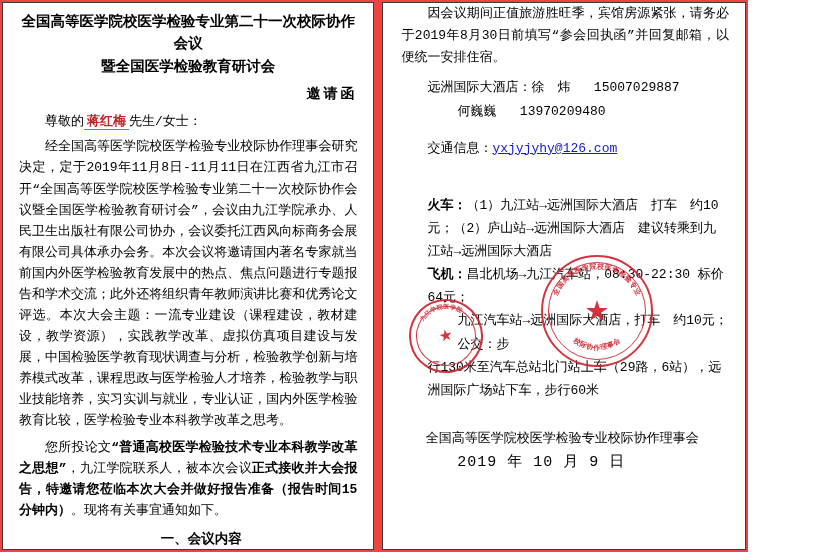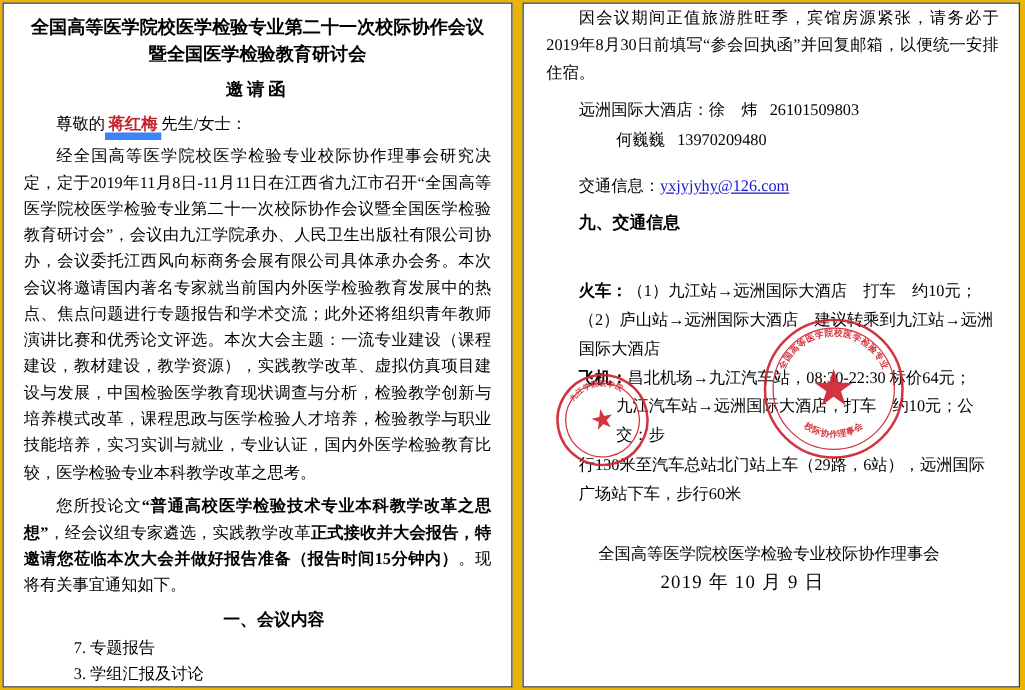--- a/index.html
+++ b/index.html
@@ -4,24 +4,25 @@
 <style>
   * { box-sizing: border-box; }
   html, body {
     margin: 0; padding: 0;
     width: 820px; height: 552px;
     background: #ffffff;
     font-family: "Liberation Serif", "DejaVu Serif", serif;
   }
   .page {
     position: relative;
-    width: 820px; height: 552px;
-    background: #eab308;
+    width: 748px; height: 552px;
+    background: #ef4444;
     display: flex;
     gap: 8px;
+    font-family: Liberation Mono, monospace;
   }
   .panel {
     border: 1px solid #3a3a3a;
     background: #fff;
     position: relative;
     overflow: hidden;
   }
   .panel-left {
     width: 408px; height: 548px;
     margin: 2px 0 0 2px;
@@ -36,36 +37,36 @@
   .title1, .title2 {
     text-align: center;
     font-weight: bold;
     font-size: 14.5px;
     line-height: 1.55;
     color: #000;
     letter-spacing: 0px;
   }
   .title2 { }
   .subtitle {
-    text-align: center;
+    text-align: right;
     font-weight: bold;
     font-size: 14px;
     margin-top: 7px;
     letter-spacing: 3px;
   }
   .salutation {
     font-size: 13px;
     margin-top: 9px;
     padding-left: 26px;
     white-space: nowrap;
   }
   .salutation .nm {
     font-weight: bold;
     color: #c0232a;
-    border-bottom: 6px solid #3b82f6;
+    border-bottom: 1px solid #3b82f6;
     padding: 0 3px;
   }
   p.body {
     font-size: 13px;
     line-height: 1.62;
     margin: 6px 0 0 0;
     text-align: justify;
     text-indent: 26px;
     color: #000;
   }
@@ -190,54 +191,53 @@
     <div class="title2">暨全国医学检验教育研讨会</div>
     <div class="subtitle">邀请函</div>
 
     <div class="salutation">
       <span>尊敬的</span><span class="nm">蒋红梅</span><span>先生/女士：</span>
     </div>
 
     <p class="body">经全国高等医学院校医学检验专业校际协作理事会研究决定，定于2019年11月8日-11月11日在江西省九江市召开“全国高等医学院校医学检验专业第二十一次校际协作会议暨全国医学检验教育研讨会”，会议由九江学院承办、人民卫生出版社有限公司协办，会议委托江西风向标商务会展有限公司具体承办会务。本次会议将邀请国内著名专家就当前国内外医学检验教育发展中的热点、焦点问题进行专题报告和学术交流；此外还将组织青年教师演讲比赛和优秀论文评选。本次大会主题：一流专业建设（课程建设，教材建设，教学资源），实践教学改革、虚拟仿真项目建设与发展，中国检验医学教育现状调查与分析，检验教学创新与培养模式改革，课程思政与医学检验人才培养，检验教学与职业技能培养，实习实训与就业，专业认证，国内外医学检验教育比较，医学检验专业本科教学改革之思考。</p>
 
     <p class="body">
-      <span>您所投论文</span><span class="quoted">“普通高校医学检验技术专业本科教学改革之思想”</span><span>，经会议组专家遴选，实践教学改革</span><b>正式接收并大会报告，特邀请您莅临本次大会并做好报告准备（报告时间15分钟内）</b><span>。现将有关事宜通知如下。</span>
+      <span>您所投论文</span><span class="quoted">“普通高校医学检验技术专业本科教学改革之思想”</span><span>，九江学院联系人，被本次会议</span><b>正式接收并大会报告，特邀请您莅临本次大会并做好报告准备（报告时间15分钟内）</b><span>。现将有关事宜通知如下。</span>
     </p>
 
     <h3 class="sec">一、会议内容</h3>
     <ol class="list">
       <li>7. 专题报告</li>
       <li>3. 学组汇报及讨论</li>
 
     </ol>
 
   </div>
 
   <div class="panel panel-right">
 
     <p class="r-para">因会议期间正值旅游胜旺季，宾馆房源紧张，请务必于2019年8月30日前填写“参会回执函”并回复邮箱，以便统一安排住宿。</p>
 
     <div class="gap-s"></div>
 
     <div class="r-line">
       <span>远洲国际大酒店：徐　炜</span>
-      &nbsp;&nbsp;<span>26101509803</span>
+      &nbsp;&nbsp;<span>15007029887</span>
     </div>
     <div class="r-line indent2">
       <span>何巍巍</span>
       &nbsp;&nbsp;<span>13970209480</span>
     </div>
 
     <div class="gap-m"></div>
 
     <div class="r-line">
       <span>交通信息：</span><a class="mail" href="#">yxjyjyhy@126.com</a>
     </div>
 
-    <h3 class="rsec">九、交通信息</h3>
 
     <div class="r-line" style="white-space: normal; padding-left:26px; text-indent:0;margin-top:34px;">
       <span class="bold">火车：</span><span>（1）九江站→远洲国际大酒店　打车　约10元；（2）庐山站→远洲国际大酒店　建议转乘到九江站→远洲国际大酒店</span>
     </div>
 
     <div class="r-line" style="white-space: normal; padding-left:26px;">
       <span class="bold">飞机：</span><span>昌北机场→九江汽车站，08:30-22:30  标价64元；</span>
     </div>
 
     <div class="r-line indent2" style="white-space: normal;">九江汽车站→远洲国际大酒店，打车　约10元；公交：步</div>

